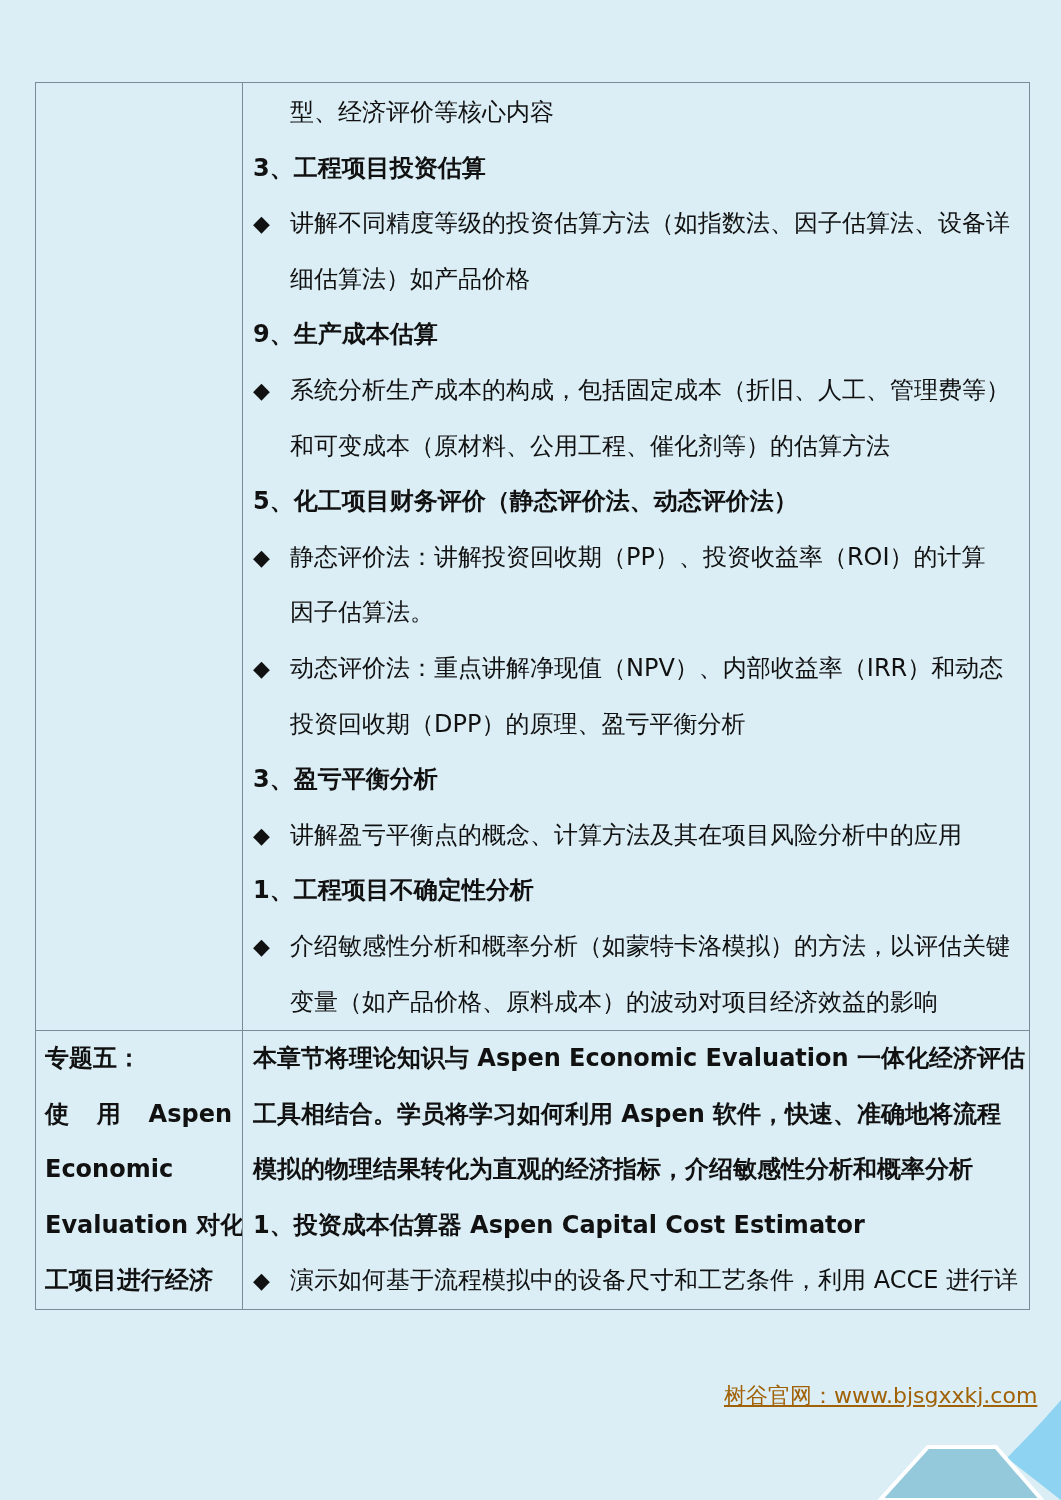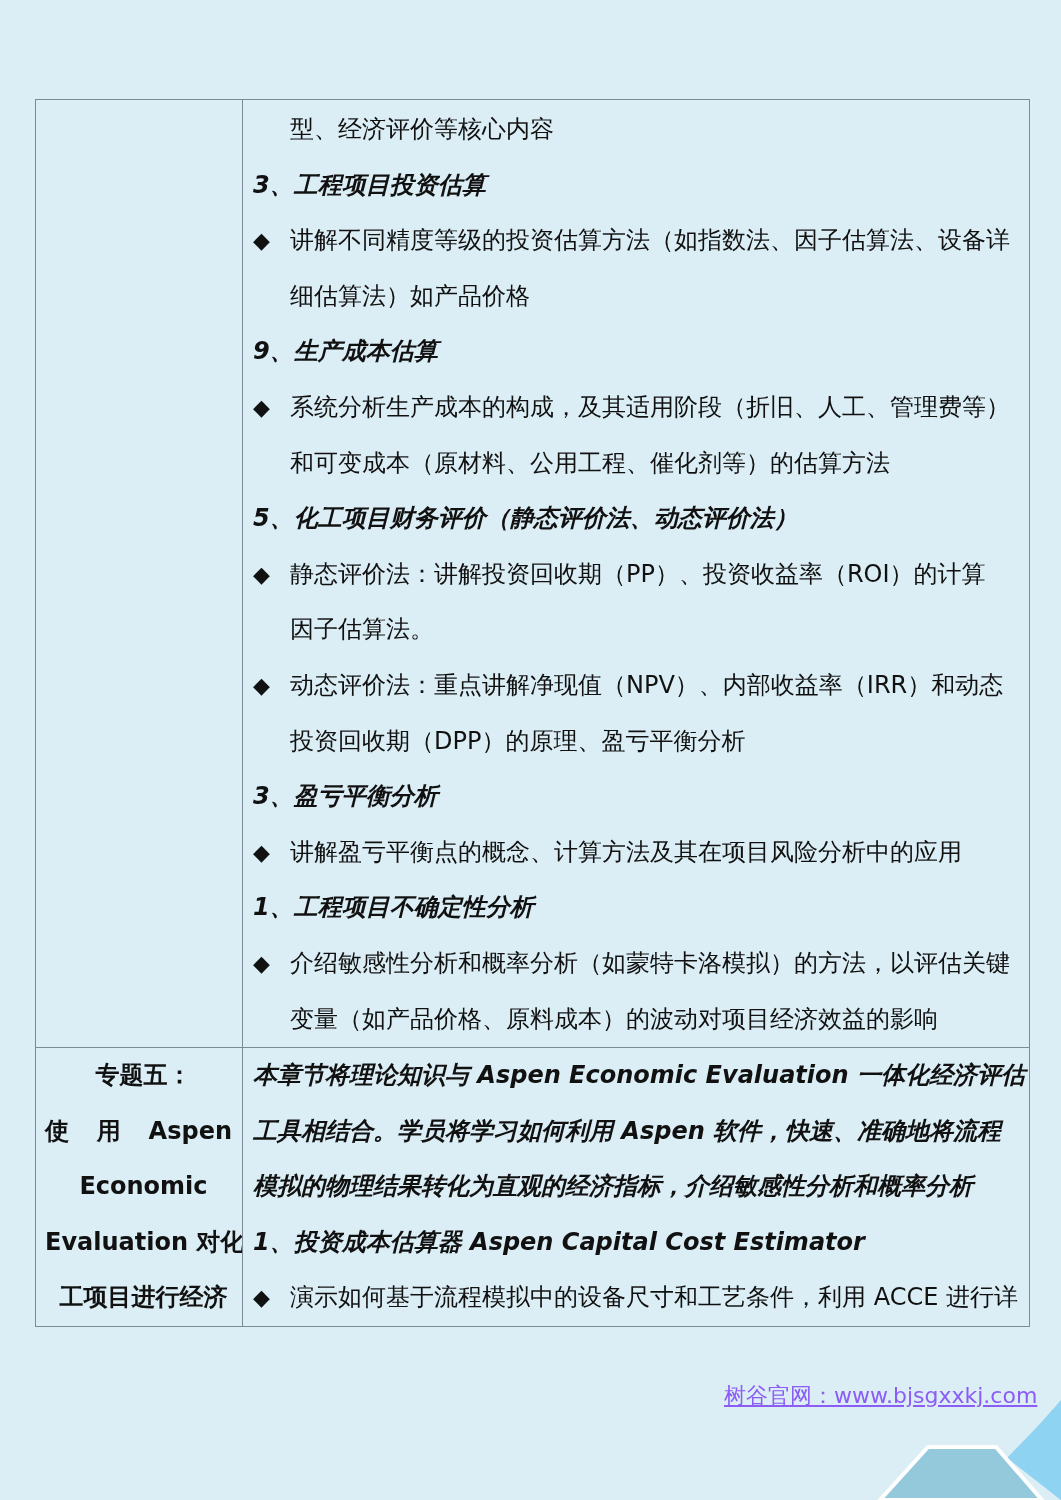--- a/index.html
+++ b/index.html
@@ -11,62 +11,62 @@
       height: 1500px;
       background: #dbeef5;
       position: relative;
       overflow: hidden;
       font-family: "DejaVu Sans", "Liberation Sans", sans-serif;
       color: #111;
     }
     .page-table {
       position: absolute;
       left: 35px;
-      top: 99px;
+      top: 82px;
       width: 992px;
       border-collapse: collapse;
       table-layout: fixed;
     }
     .page-table td {
       border: 1px solid #7a8a96;
       vertical-align: top;
       padding: 0;
     }
-    .col-left { width: 206px; text-align: center; }
+    .col-left { width: 206px; }
     .col-right { width: 786px; }
     .line {
       height: 55.6px;
       line-height: 55.6px;
       font-size: 24px;
       white-space: nowrap;
       overflow: hidden;
     }
     .right-cell .line { padding-left: 10px; }
     .indent { padding-left: 47px !important; }
-    .bold { font-weight: bold; font-style: italic; }
+    .bold { font-weight: bold; }
     .bullet-line { display: flex; align-items: center; }
     .bullet {
       display: inline-block;
       width: 37px;
       font-size: 22px;
     }
     .left-cell .line { padding-left: 9px; font-weight: bold; }
     .justify-line {
       display: flex;
       justify-content: space-between;
       padding-right: 10px;
     }
     .row1 .right-cell { padding-top: 0px; }
     .first-row-line { margin-top: 2px; }
     .footer-link {
       position: absolute;
       left: 724px;
       top: 1381px;
       font-size: 22px;
-      color: #8b5cf6;
+      color: #a16207;
       text-decoration: underline;
       font-family: "DejaVu Sans", "Liberation Sans", sans-serif;
       white-space: nowrap;
     }
     .deco-shape {
       position: absolute;
     }
   </style>
 </head>
 <body>
@@ -79,21 +79,21 @@
       <div class="line indent first-row-line">型、经济评价等核心内容</div>
       <div class="line bold">3、工程项目投资估算</div>
       <div class="line bullet-line">
         <span class="bullet">◆</span>
         <span>讲解不同精度等级的投资估算方法（如指数法、因子估算法、设备详</span>
       </div>
       <div class="line indent">细估算法）如产品价格</div>
       <div class="line bold">9、生产成本估算</div>
       <div class="line bullet-line">
         <span class="bullet">◆</span>
-        <span>系统分析生产成本的构成，及其适用阶段（折旧、人工、管理费等）</span>
+        <span>系统分析生产成本的构成，包括固定成本（折旧、人工、管理费等）</span>
       </div>
       <div class="line indent">和可变成本（原材料、公用工程、催化剂等）的估算方法</div>
       <div class="line bold">5、化工项目财务评价（静态评价法、动态评价法）</div>
       <div class="line bullet-line">
         <span class="bullet">◆</span>
         <span>静态评价法：讲解投资回收期（PP）、投资收益率（ROI）的计算</span>
       </div>
       <div class="line indent">因子估算法。</div>
       <div class="line bullet-line">
         <span class="bullet">◆</span>

